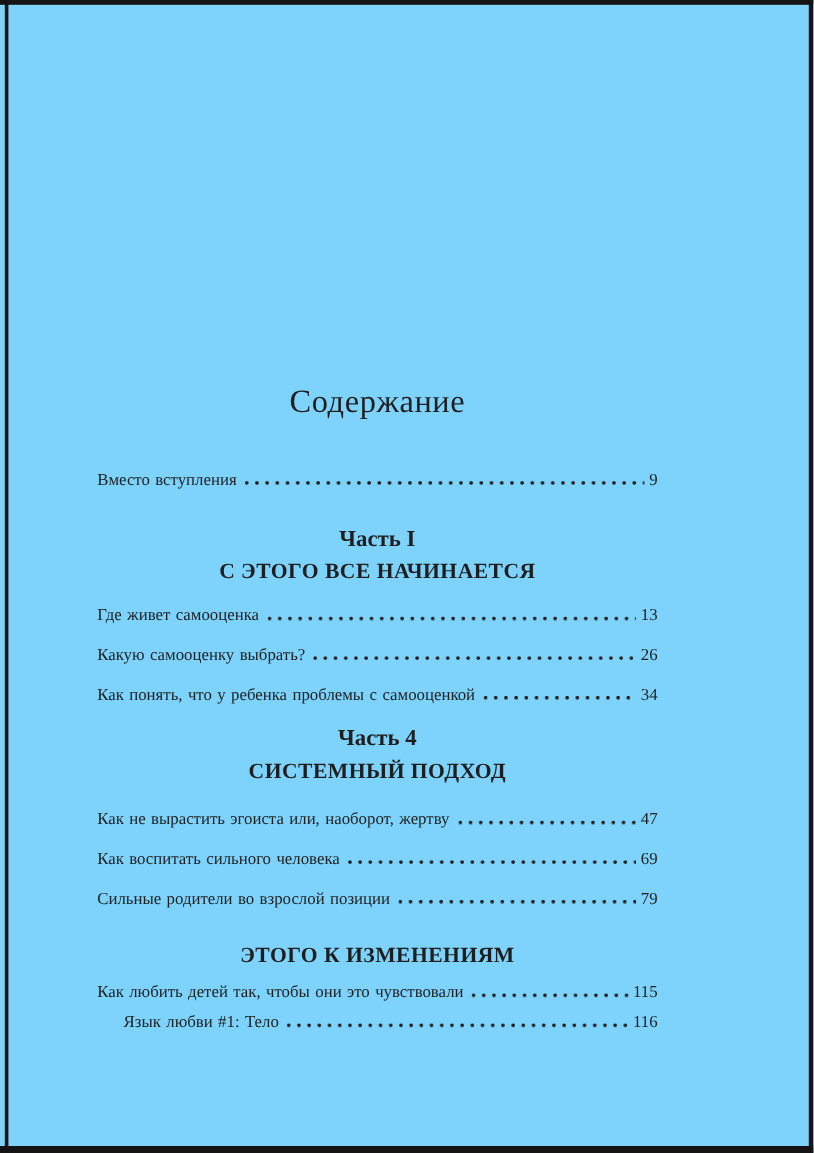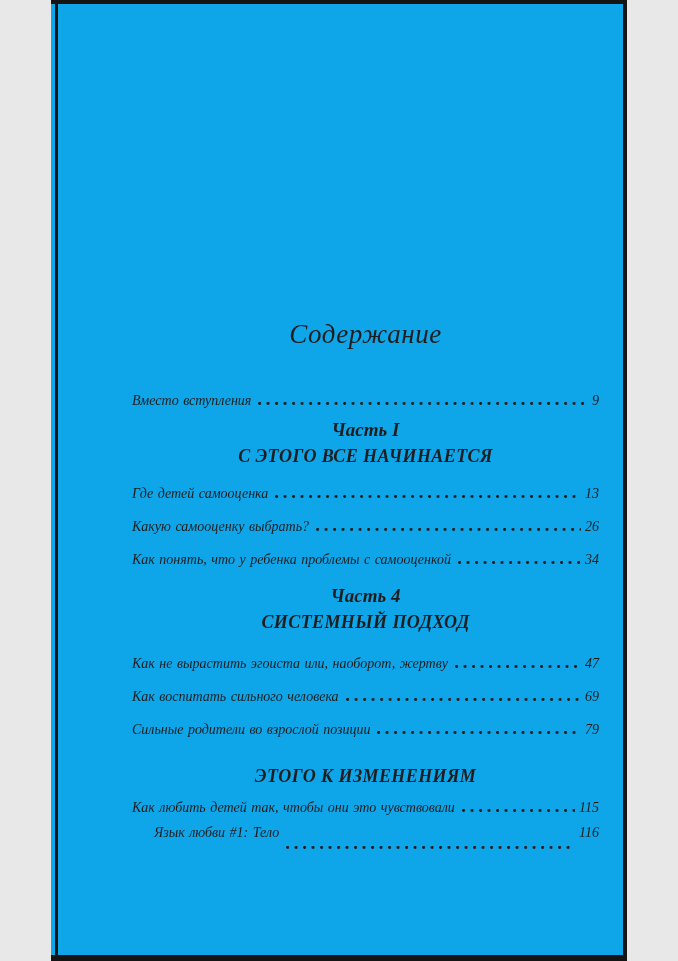--- a/index.html
+++ b/index.html
@@ -1,25 +1,24 @@
 <!DOCTYPE html>
 <html lang="ru"><head>
 <meta charset="utf-8">
 <style>
   html, body { margin: 0; padding: 0; background: #e8e8e8; }
   .page {
     position: relative;
-    width: 576px;
+    width: 678px;
     height: 961px;
-    background: #0ea5e9;
+    background: #7dd3fc;
     font-family: "Liberation Serif", "DejaVu Serif", serif;
     color: #1e1e1e;
     overflow: hidden;
     margin: 0 auto;
-    font-style: italic;
   }
   
   .edge { position: absolute; background: #141414; }
   .edge-top    { left: 0; top: 0; width: 678px; height: 4px; }
   .edge-bottom { left: 0; bottom: 0; width: 678px; height: 6px; }
   .edge-left   { left: 4px; top: 0; width: 3px; height: 961px; }
   .edge-right  { right: 0; top: 0; width: 4px; height: 961px; }
 
   .content {
     position: absolute;
@@ -56,27 +55,27 @@
     background-repeat: repeat-x;
     background-position: left bottom;
   }
   .pagenum { flex: 0 0 auto; text-align: right; }
 
   .part-heading { text-align: center; font-weight: 700; margin: 0; }
   .part-label   { font-size: 19px; line-height: 26px; }
   .part-name    { font-size: 18px; line-height: 26px; letter-spacing: 0.4px; }
 
   .row-preface   { margin-top: 34px; }
-  .head-part1    { margin-top: 0; }
+  .head-part1    { margin-top: 20px; }
   .entries-1     { margin-top: 8px; }
   .head-part2    { margin-top: 7px; }
   .entries-2     { margin-top: 12px; }
   .head-part3    { margin-top: 17px; }
   .entries-3     { margin-top: 2px; }
-  .row-sub       { margin-top: -8px; align-items: flex-end; }
+  .row-sub       { margin-top: -8px; }
   .row-sub .entry-label { padding-left: 22px; }
 </style>
 </head>
 <body>
 
 <div class="page">
   <div class="edge edge-top"></div>
   <div class="edge edge-bottom"></div>
   <div class="edge edge-left"></div>
   <div class="edge edge-right"></div>
@@ -91,21 +90,21 @@
       <span class="pagenum">9</span>
     </div>
 
     <div class="part-heading head-part1">
       <div class="part-label">Часть I</div>
       <div class="part-name">С ЭТОГО ВСЕ НАЧИНАЕТСЯ</div>
     </div>
 
     <div class="entries-1">
       <div class="toc-row">
-        <span class="entry-label">Где детей самооценка</span>
+        <span class="entry-label">Где живет самооценка</span>
         <span class="dots"></span>
         <span class="pagenum">13</span>
       </div>
       <div class="toc-row">
         <span class="entry-label">Какую самооценку выбрать?</span>
         <span class="dots"></span>
         <span class="pagenum">26</span>
       </div>
       <div class="toc-row">
         <span class="entry-label">Как понять, что у ребенка проблемы с самооценкой</span>

